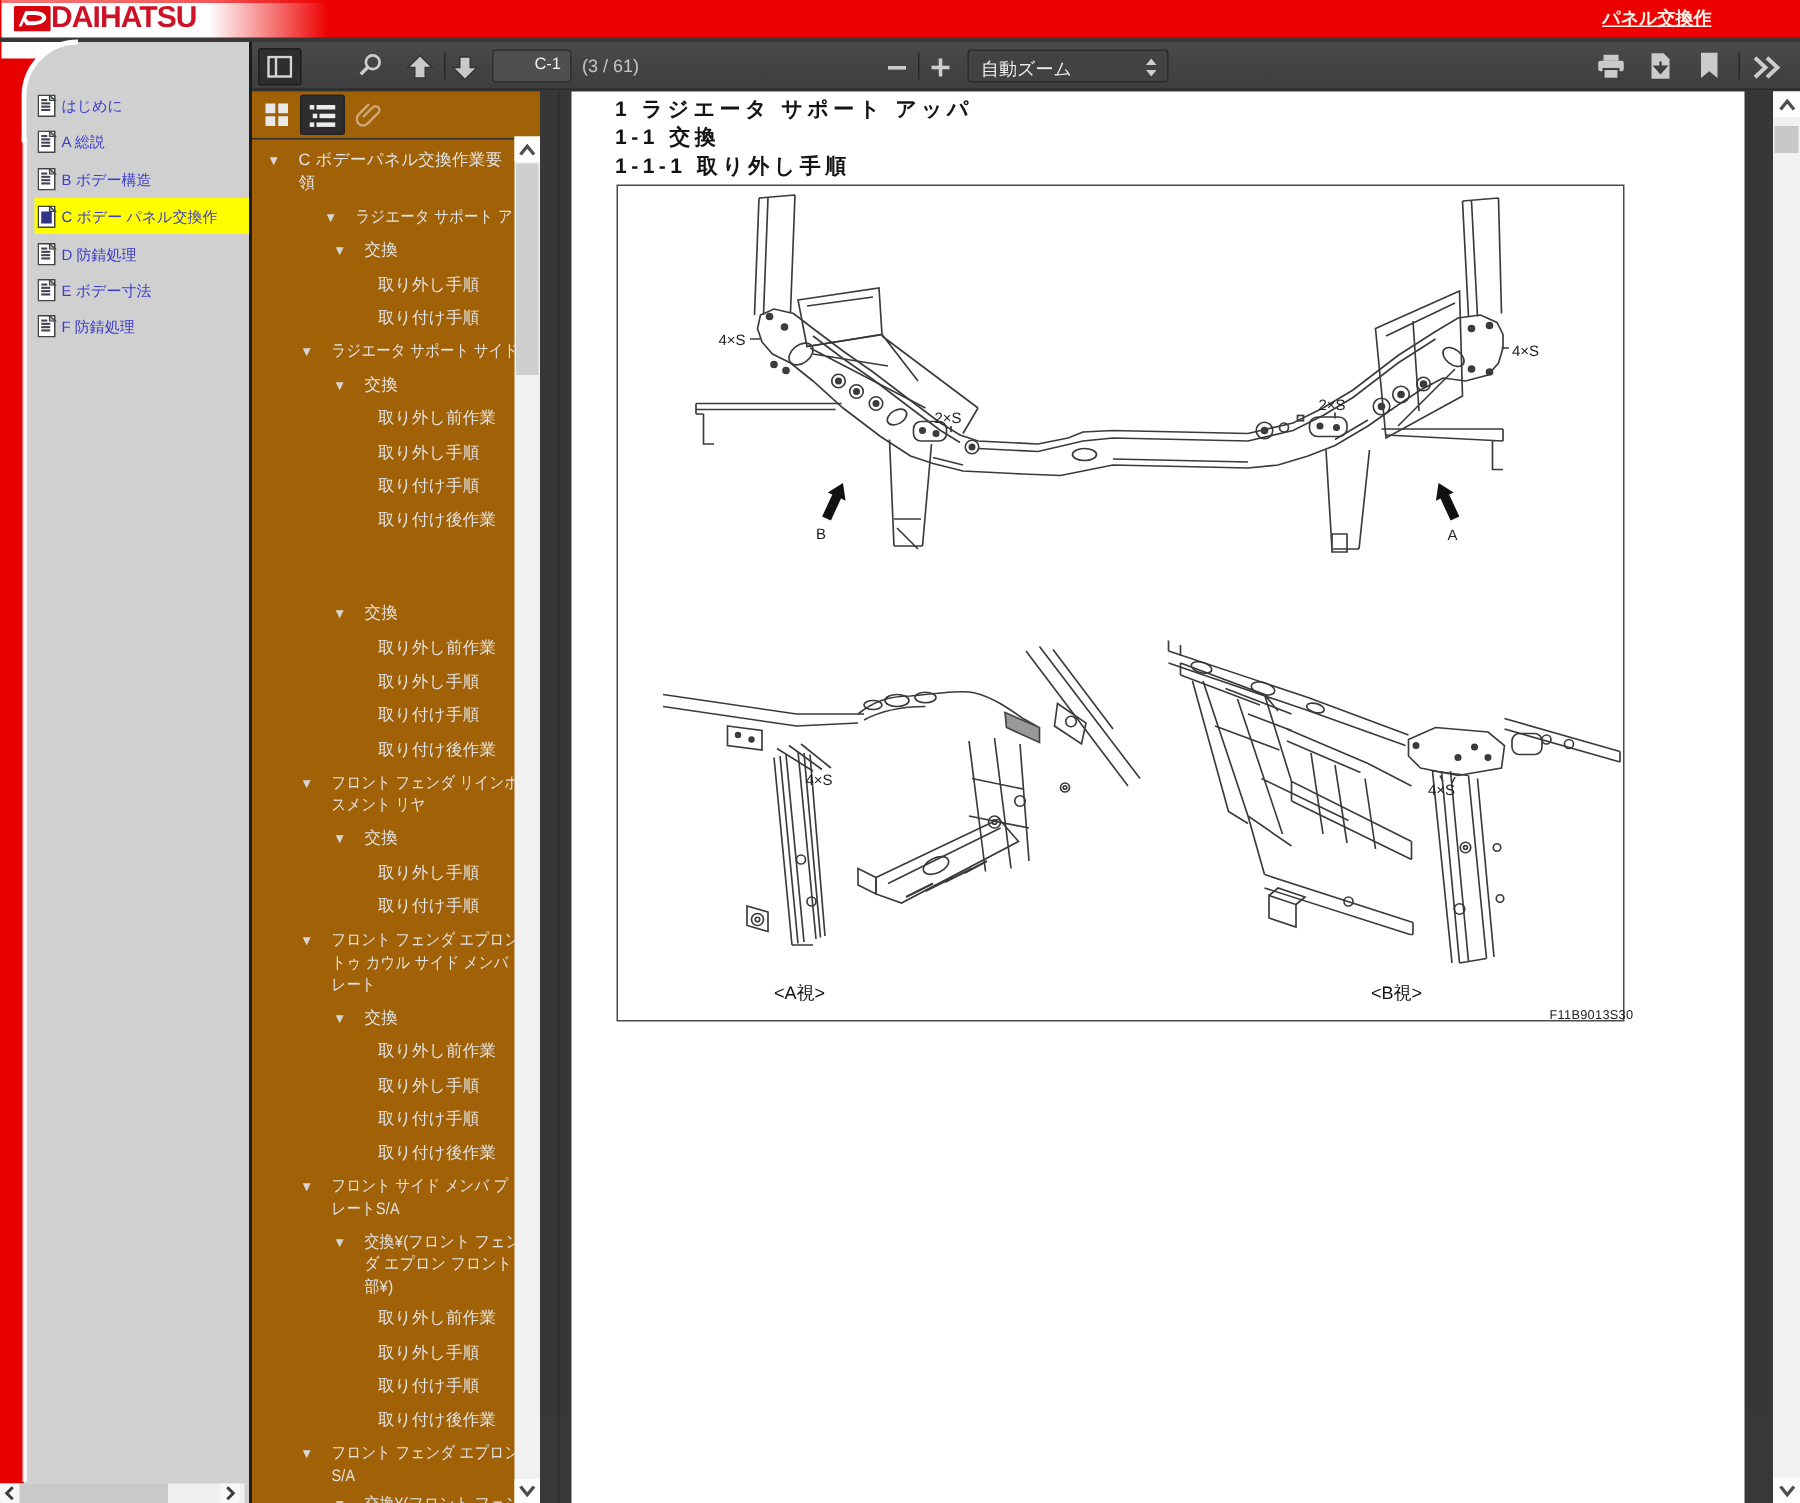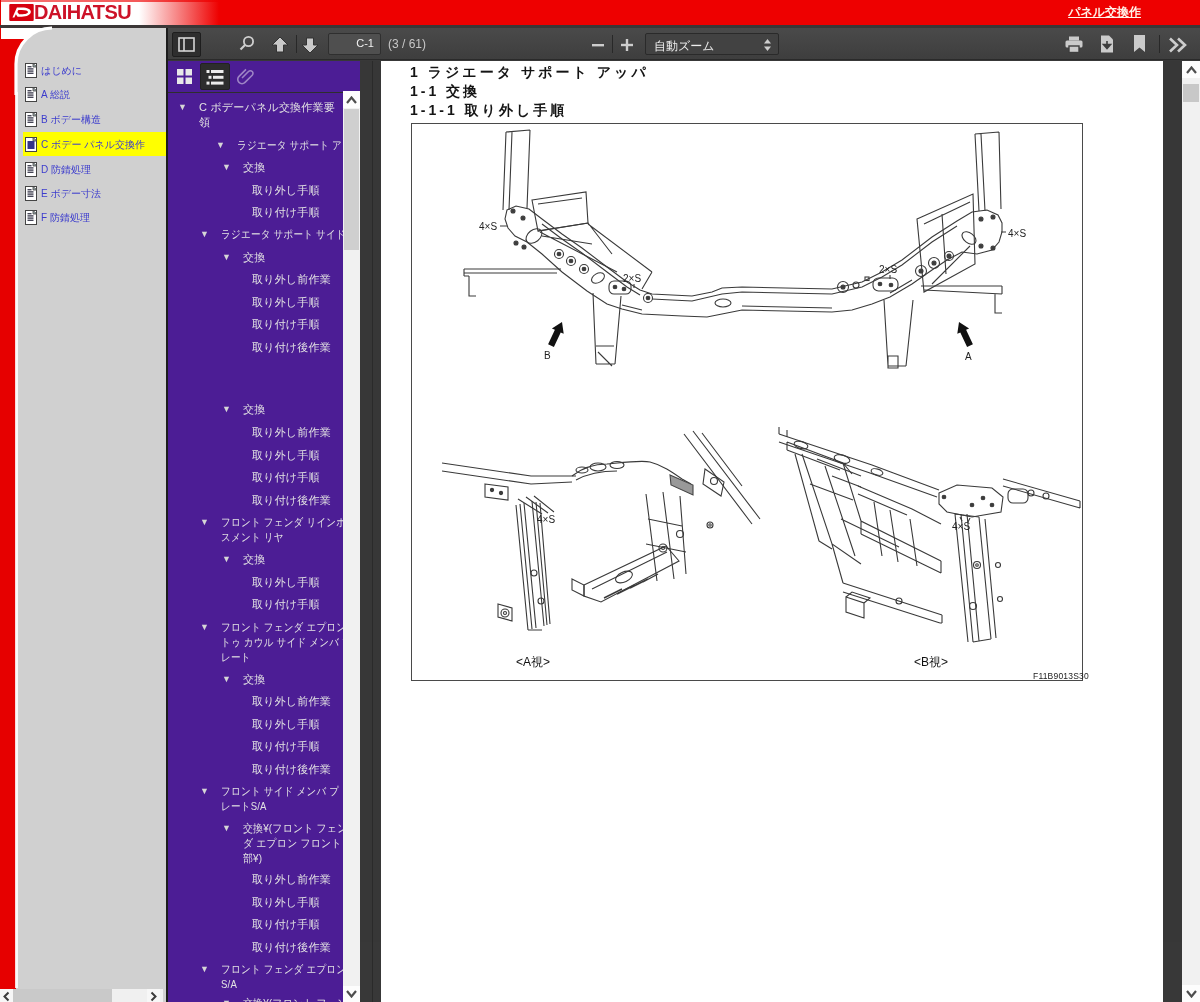--- a/index.html
+++ b/index.html
@@ -31,21 +31,21 @@
 #toolbar { position:absolute; left:0; top:0; width:1034px; height:32px;
   background:linear-gradient(#4a4a4a,#3e3e3e); border-bottom:1px solid #2a2a2a; }
 .sep { position:absolute; top:7px; width:1px; height:18px; background:#282828; }
 #pageinput { position:absolute; left:162px; top:5px; width:53px; height:22px; background:#4f4f4f;
   border:1px solid #2f2f2f; border-radius:2px; color:#f2f2f2; font-size:11px; text-align:right; padding:3px 6px 0 0; }
 #pagecount { position:absolute; left:222px; top:9px; font-size:12px; color:#c8c8c8; }
 #zoomsel { position:absolute; left:479px; top:5px; width:134px; height:22px; background:#424242;
   border:1px solid #2a2a2a; border-radius:2px; color:#ededed; font-size:12px; padding:4px 0 0 8px; }
 
 
-#pdfside { position:absolute; left:0; top:33px; width:194px; height:941px; background:#4c1d95; }
+#pdfside { position:absolute; left:0; top:33px; width:194px; height:941px; background:#a16207; }
 #sidebtns { position:absolute; left:0; top:0; width:194px; height:32px; border-bottom:1px solid #2e2e2e; }
 .sbtn { position:absolute; top:2px; width:30px; height:27px; }
 #outline { position:absolute; left:0; top:0; width:177px; height:941px; color:#e3e3e3; font-size:11px; overflow:hidden; }
 .oitem { position:absolute; line-height:15px; white-space:nowrap; letter-spacing:0.2px; }
 .tri { display:inline-block; width:21px; font-size:9px; color:#d6d6d6; vertical-align:1px; }
 .ot { display:inline-block; vertical-align:top; white-space:nowrap; }
 
 #oscroll { position:absolute; left:177px; top:30px; width:17px; height:911px; background:#f1f1f1; }
 
 

